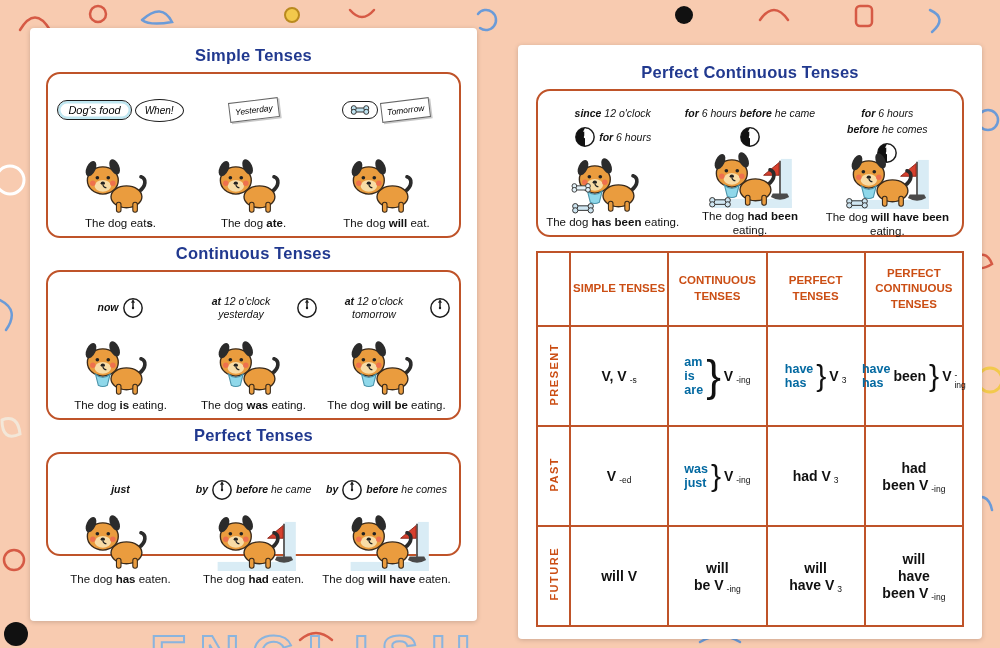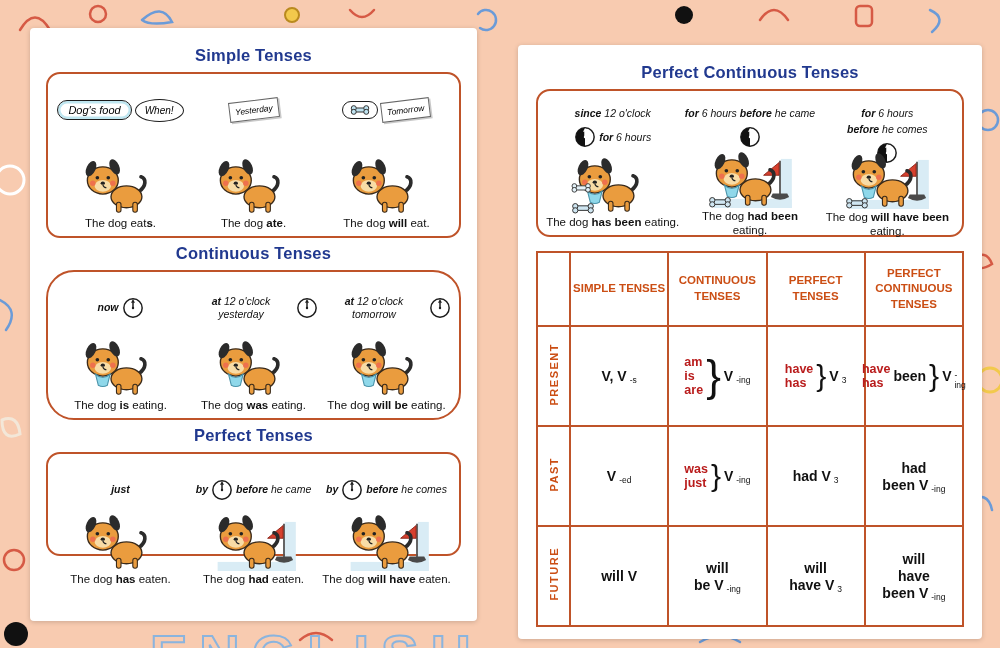--- a/index.html
+++ b/index.html
@@ -4,21 +4,21 @@
 <style>
   html,body{margin:0;padding:0;background:#f8cbb0;font-family:"Liberation Sans",sans-serif;}
   .stage{position:relative;width:1000px;height:648px;background:#f8cbb0;overflow:hidden;}
   .doodles{position:absolute;left:0;top:0;width:1000px;height:648px;}
   .card{position:absolute;background:#fff;border-radius:4px;box-shadow:0 1px 5px rgba(0,0,0,.18);box-sizing:border-box;}
   .card-left{left:30px;top:28px;width:447px;height:593px;padding:12px 16px;}
   .card-right{left:518px;top:45px;width:464px;height:594px;padding:12px 18px;}
   .sec-title{text-align:center;color:#21398f;font-weight:bold;font-size:16.5px;margin:6px 0 7px;letter-spacing:.2px;}
   .tense-box{border:2.5px solid #bf5329;border-radius:14px;padding:16px 8px 5px;display:flex;gap:4px;box-sizing:border-box;background:#fff;}
   #left-sections section:nth-child(1) .tense-box{height:166px;}
-  #left-sections section:nth-child(2) .tense-box{height:150px;border-radius:28px;}
+  #left-sections section:nth-child(2) .tense-box{height:150px;}
   #left-sections section:nth-child(3) .tense-box{height:104px;}
   .card-right .tense-box{height:148px;}
   .tense-item{flex:1;display:flex;flex-direction:column;align-items:center;min-width:0;}
   .hint-row{min-height:40px;display:flex;flex-wrap:wrap;justify-content:center;align-items:center;gap:3px;width:100%;}
   .hint-label{font-style:italic;font-size:10.5px;color:#111;max-width:104px;text-align:center;line-height:1.25;}
   .hint-sign{display:inline-block;border:1.5px solid #1c1c1c;border-radius:10px;background:#fff;box-shadow:inset 0 0 0 2.5px #bfe6f0;padding:3px 10px;font-size:11px;font-style:italic;}
   .hint-bubble{display:inline-block;border:1.5px solid #1c1c1c;border-radius:50%;background:#fff;padding:5px 9px;font-size:10px;font-style:italic;}
   .hint-note{display:inline-block;background:#fff;border:1px solid #666;box-shadow:1.5px 1.5px 0 #c9c9c9;padding:4px 5px;font-size:8.5px;font-style:italic;transform:rotate(-7deg);}
   .hint-thought{display:inline-flex;border:1.5px solid #1c1c1c;border-radius:12px;background:#fff;padding:3px 7px;align-items:center;}
   .hint-break{flex-basis:100%;height:0;}
@@ -31,21 +31,21 @@
   #tense-table th,#tense-table td{border:2.5px solid #bf5329;padding:2px;}
   .corner{width:27px;}
   .colhdr{color:#cb4e14;font-weight:bold;font-size:11.5px;text-align:center;height:68px;line-height:1.35;padding:4px 2px;}
   .rowhdr{width:27px;text-align:center;vertical-align:middle;}
   .rowhdr span{writing-mode:vertical-rl;transform:rotate(180deg);color:#cb4e14;font-weight:bold;font-size:11px;letter-spacing:1.5px;display:inline-block;}
   #tense-table td{height:94px;vertical-align:middle;}
   .cell-wrap{display:flex;flex-direction:column;align-items:center;justify-content:center;gap:1px;}
   .cell-line{display:flex;align-items:center;justify-content:center;gap:3px;}
   .ct{font-weight:bold;font-size:14px;color:#111;white-space:nowrap;}
   .cs{font-size:8.5px;font-weight:normal;position:relative;top:4px;color:#111;}
-  .cstack{display:inline-flex;flex-direction:column;align-items:flex-start;font-weight:bold;font-size:12.5px;line-height:1.12;color:#b91c1c;}
+  .cstack{display:inline-flex;flex-direction:column;align-items:flex-start;font-weight:bold;font-size:12.5px;line-height:1.12;color:#0369a1;}
   .cbrace{font-weight:400;line-height:.85;color:#111;}
   .b2{font-size:30px;}
   .b3{font-size:44px;}
 </style>
 </head>
 <body>
 
 <div class="stage">
 
   <svg class="doodles" viewBox="0 0 1000 648">

